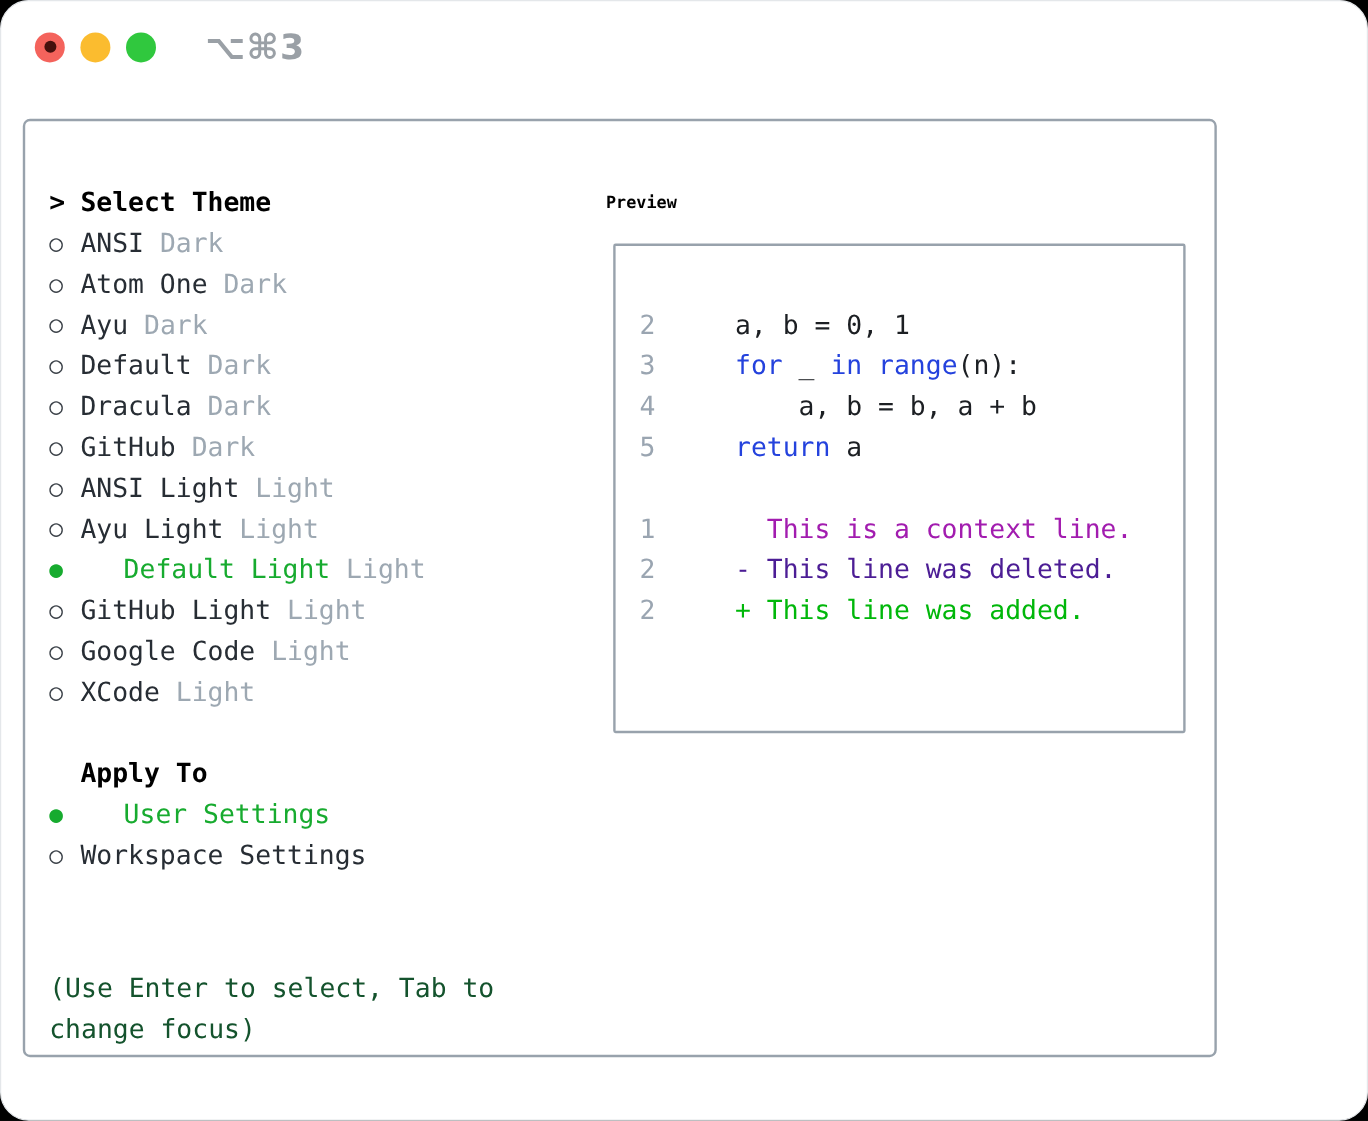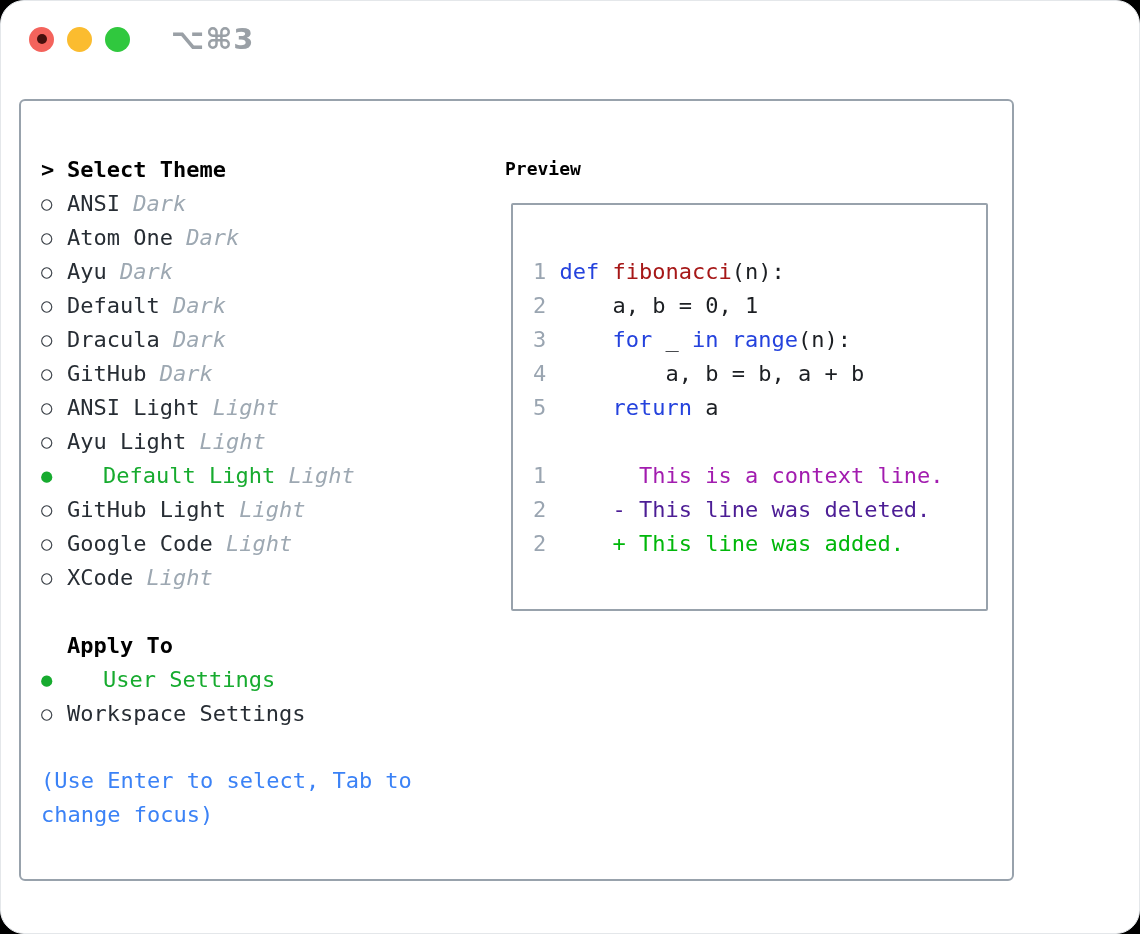--- a/index.html
+++ b/index.html
@@ -31,27 +31,27 @@
 
   
   .left-col { position:absolute; left:20px; top:51px; width:455px; font-size:22px; }
   .row { display:flex; align-items:center; height:34px; white-space:pre; }
   .marker { display:inline-block; width:26px; color:#3d434a; font-size:19px; }
   .marker.cursor { color:#000; font-weight:bold; font-size:22px; }
   .marker.sel { color:#17ab2f; }
   .title-text { font-weight:bold; color:#000;text-align:right; }
   .item-label { color:#272d34; }
   .item-label.sel { color:#17ab2f;margin-left:36px; }
-  .item-suffix { color:#9da8b2;font-style:italic; }
+  .item-suffix { color:#9da8b2; }
   .spacer { height:34px; }
-  .hint { color:#3b82f6; line-height:34px; width:450px; white-space:normal; }
+  .hint { color:#14532d; line-height:34px; width:450px; white-space:normal;margin-top:44px; }
 
   
   .preview-title { position:absolute; left:484px; top:51px; height:34px; line-height:34px;
-                   font-size:18px; font-weight:bold; color:#000;text-align:center; }
+                   font-size:14px; font-weight:bold; color:#000;text-align:center; }
   .preview-box {
     position:absolute; left:490px; top:102px; width:477px; height:408px;
     border:2px solid #98a2ac; border-radius:2px; background:#fff;
     padding:50px 0 0 20px; overflow:hidden;
   }
   .cline { height:34px; line-height:34px; font-size:22px; white-space:pre; }
   .tok-ln  { color:#9aa5b1; }
   .tok-pl  { color:#1c1f23; }
   .tok-kw  { color:#2442dd; }
   .tok-fn  { color:#a61717; }
@@ -109,21 +109,20 @@
         </div>
 
       <div class="spacer"></div>
 
       <div class="hint">(Use Enter to select, Tab to change focus)</div>
     </div>
 
     <div class="preview-title">Preview</div>
 
     <div class="preview-box" id="code-block">
-        <div class="cline"><span class="tok-ln">1 </span><span class="tok-kw">def</span><span class="tok-pl"> </span><span class="tok-fn">fibonacci</span><span class="tok-pl">(n):</span></div>
         <div class="cline"><span class="tok-ln">2 </span><span class="tok-pl">    a, b = 0, 1</span></div>
         <div class="cline"><span class="tok-ln">3 </span><span class="tok-pl">    </span><span class="tok-kw">for</span><span class="tok-pl"> _ </span><span class="tok-kw">in</span><span class="tok-pl"> </span><span class="tok-kw">range</span><span class="tok-pl">(n):</span></div>
         <div class="cline"><span class="tok-ln">4 </span><span class="tok-pl">        a, b = b, a + b</span></div>
         <div class="cline"><span class="tok-ln">5 </span><span class="tok-pl">    </span><span class="tok-kw">return</span><span class="tok-pl"> a</span></div>
         <div class="cline">&nbsp;</div>
         <div class="cline"><span class="tok-ln">1 </span><span class="tok-ctx">      This is a context line.</span></div>
         <div class="cline"><span class="tok-ln">2 </span><span class="tok-del">    - This line was deleted.</span></div>
         <div class="cline"><span class="tok-ln">2 </span><span class="tok-add">    + This line was added.</span></div>
       </div>
 

